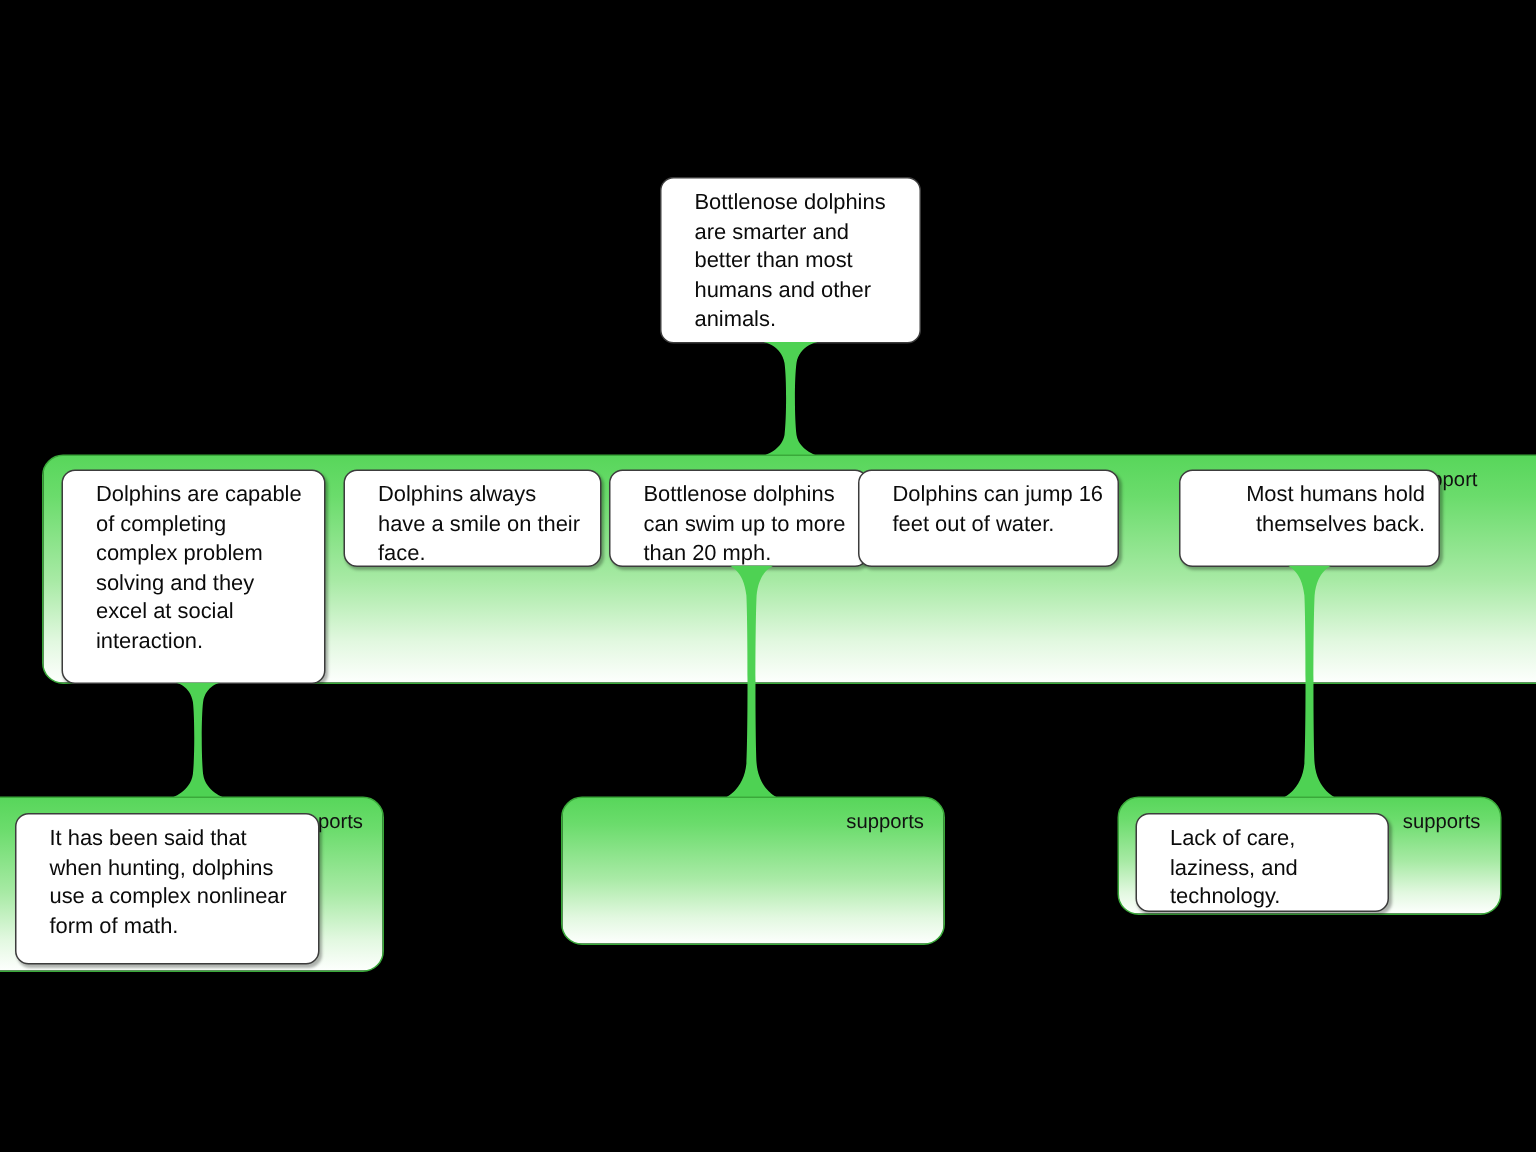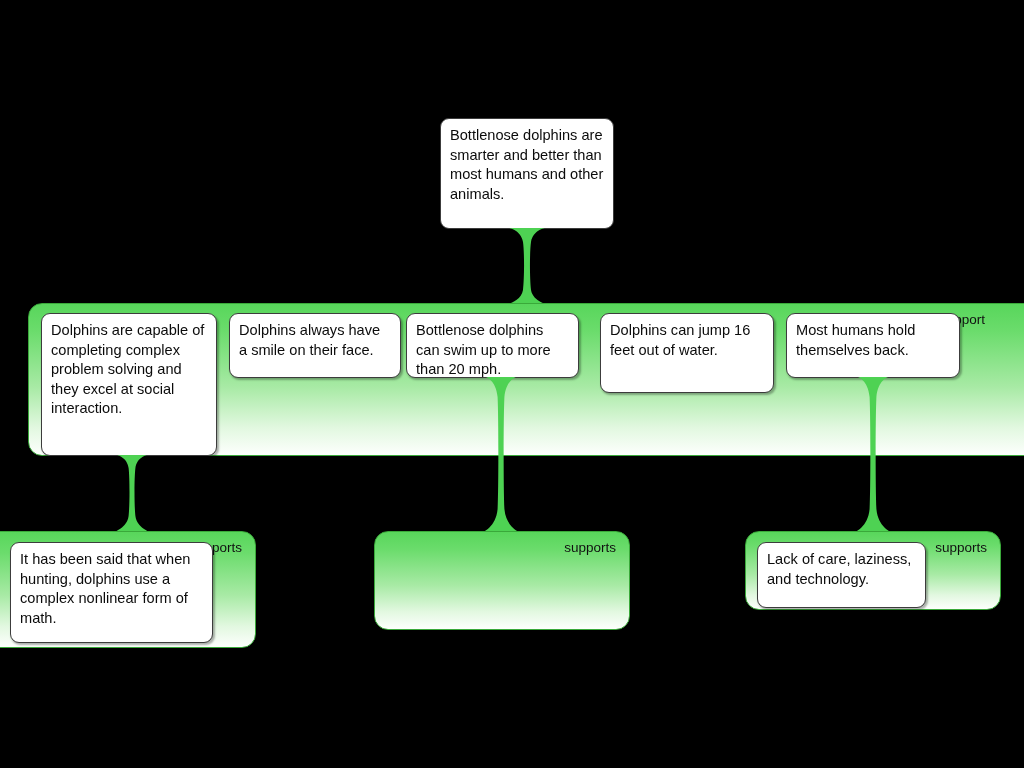--- a/index.html
+++ b/index.html
@@ -33,21 +33,21 @@
     white-space: nowrap;
   }
 
   
   .node {
     position: absolute;
     box-sizing: border-box;
     background: #ffffff;
     border: 1.4px solid #3c3c3c;
     border-radius: 9px;
-    padding: 7px 9px 8px 9px;
+    padding: 7px 9px 8px 22px;
     font-size: 14.6px;
     line-height: 19.6px;
     color: #0b0b0b;
     box-shadow: 1.5px 2px 2px rgba(0,0,0,0.30);
   }
 
   
   .connector {
     position: absolute;
     overflow: visible;
@@ -78,25 +78,25 @@
   </div>
 
   <div class="node" style="left:41px; top:313px; width:176px; height:143px;">
     <span>Dolphins are capable of completing complex problem solving and they excel at social interaction.</span>
   </div>
 
   <div class="node" style="left:406px; top:313px; width:173px; height:65px;">
     <span>Bottlenose dolphins can swim up to more than 20 mph.</span>
   </div>
 
-  <div class="node" style="left:600px; top:313px; width:174px; height:80px;">
+  <div class="node" style="left:572px; top:313px; width:174px; height:65px;">
     <span>Dolphins can jump 16 feet out of water.</span>
   </div>
 
-  <div class="node" style="left:786px; top:313px; width:174px; height:65px;">
+  <div class="node" style="left:786px; top:313px; width:174px; height:65px;text-align:right;">
     <span>Most humans hold themselves back.</span>
   </div>
 
   <div class="connector" style="left:114px; top:455px; width:36px; height:78px;">
     <svg width="36" height="78" viewBox="0 0 36 78">
       <path d="M3,0 C3,0 13,2 14.6,13 C15.8,23 15.8,50 14.6,61 C13,73 0,77 0,77 L36,77 C36,77 23,73 21.4,61 C20.2,50 20.2,23 21.4,13 C23,2 33,0 33,0 Z" fill="#4ed253"></path>
     </svg>
   </div>
 
   <div class="connector" style="left:483px; top:377px; width:36px; height:156px;">

